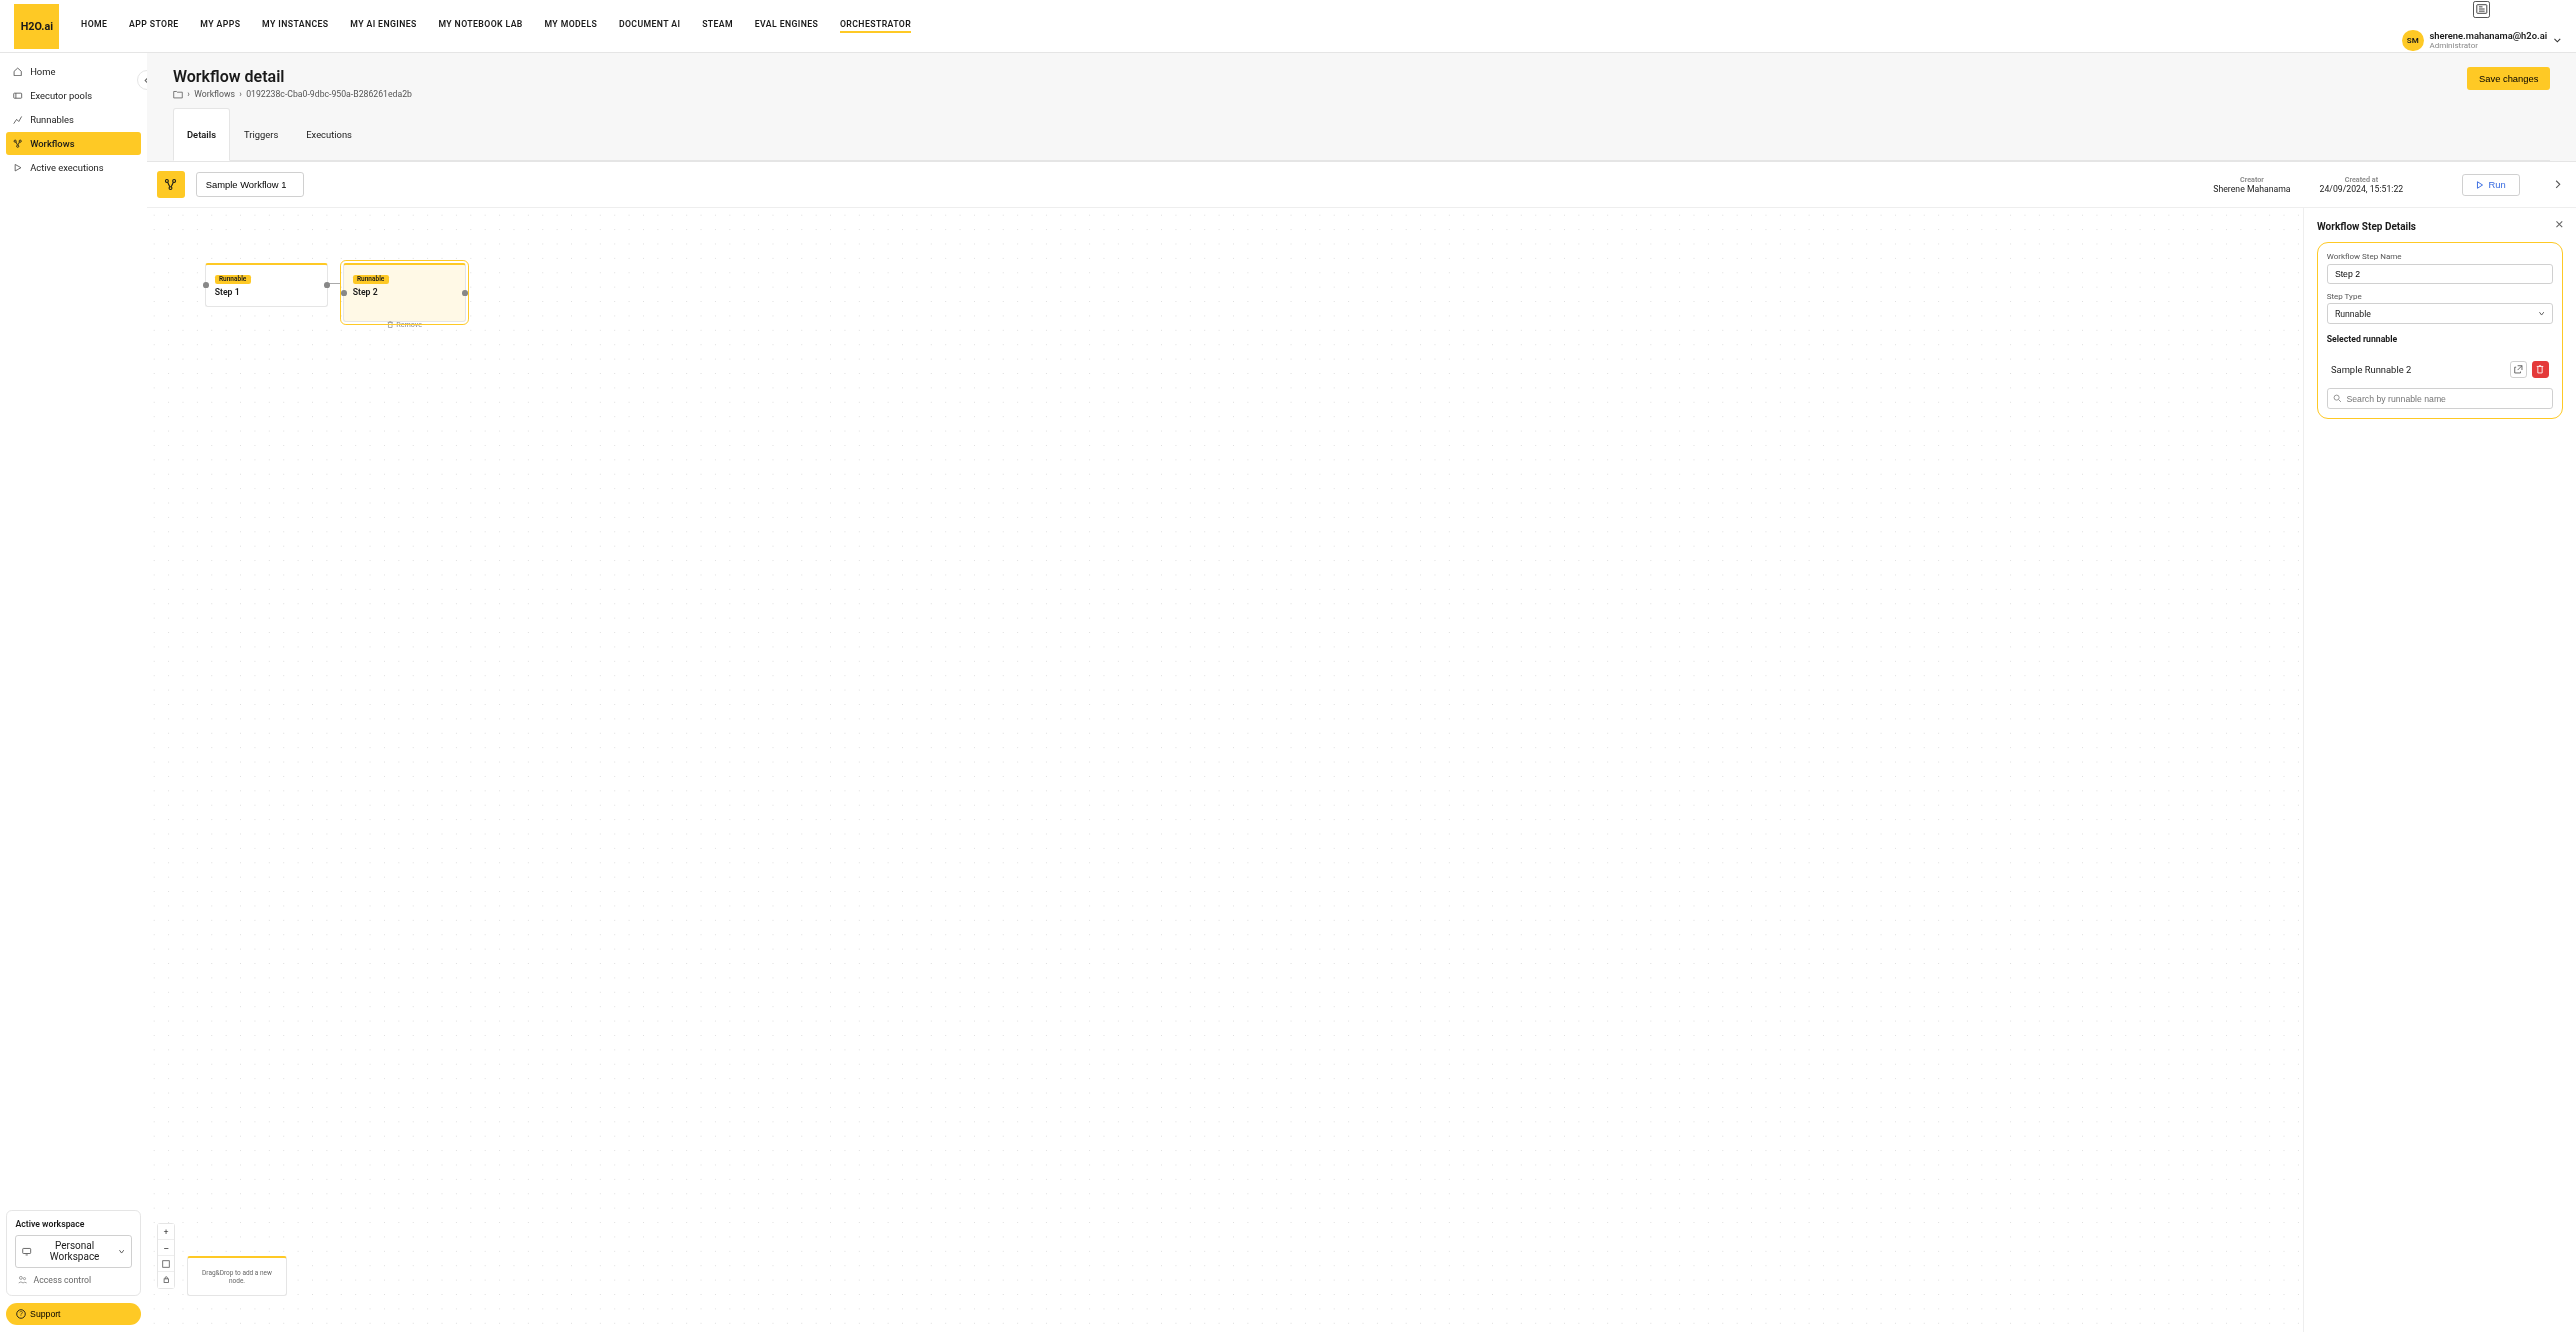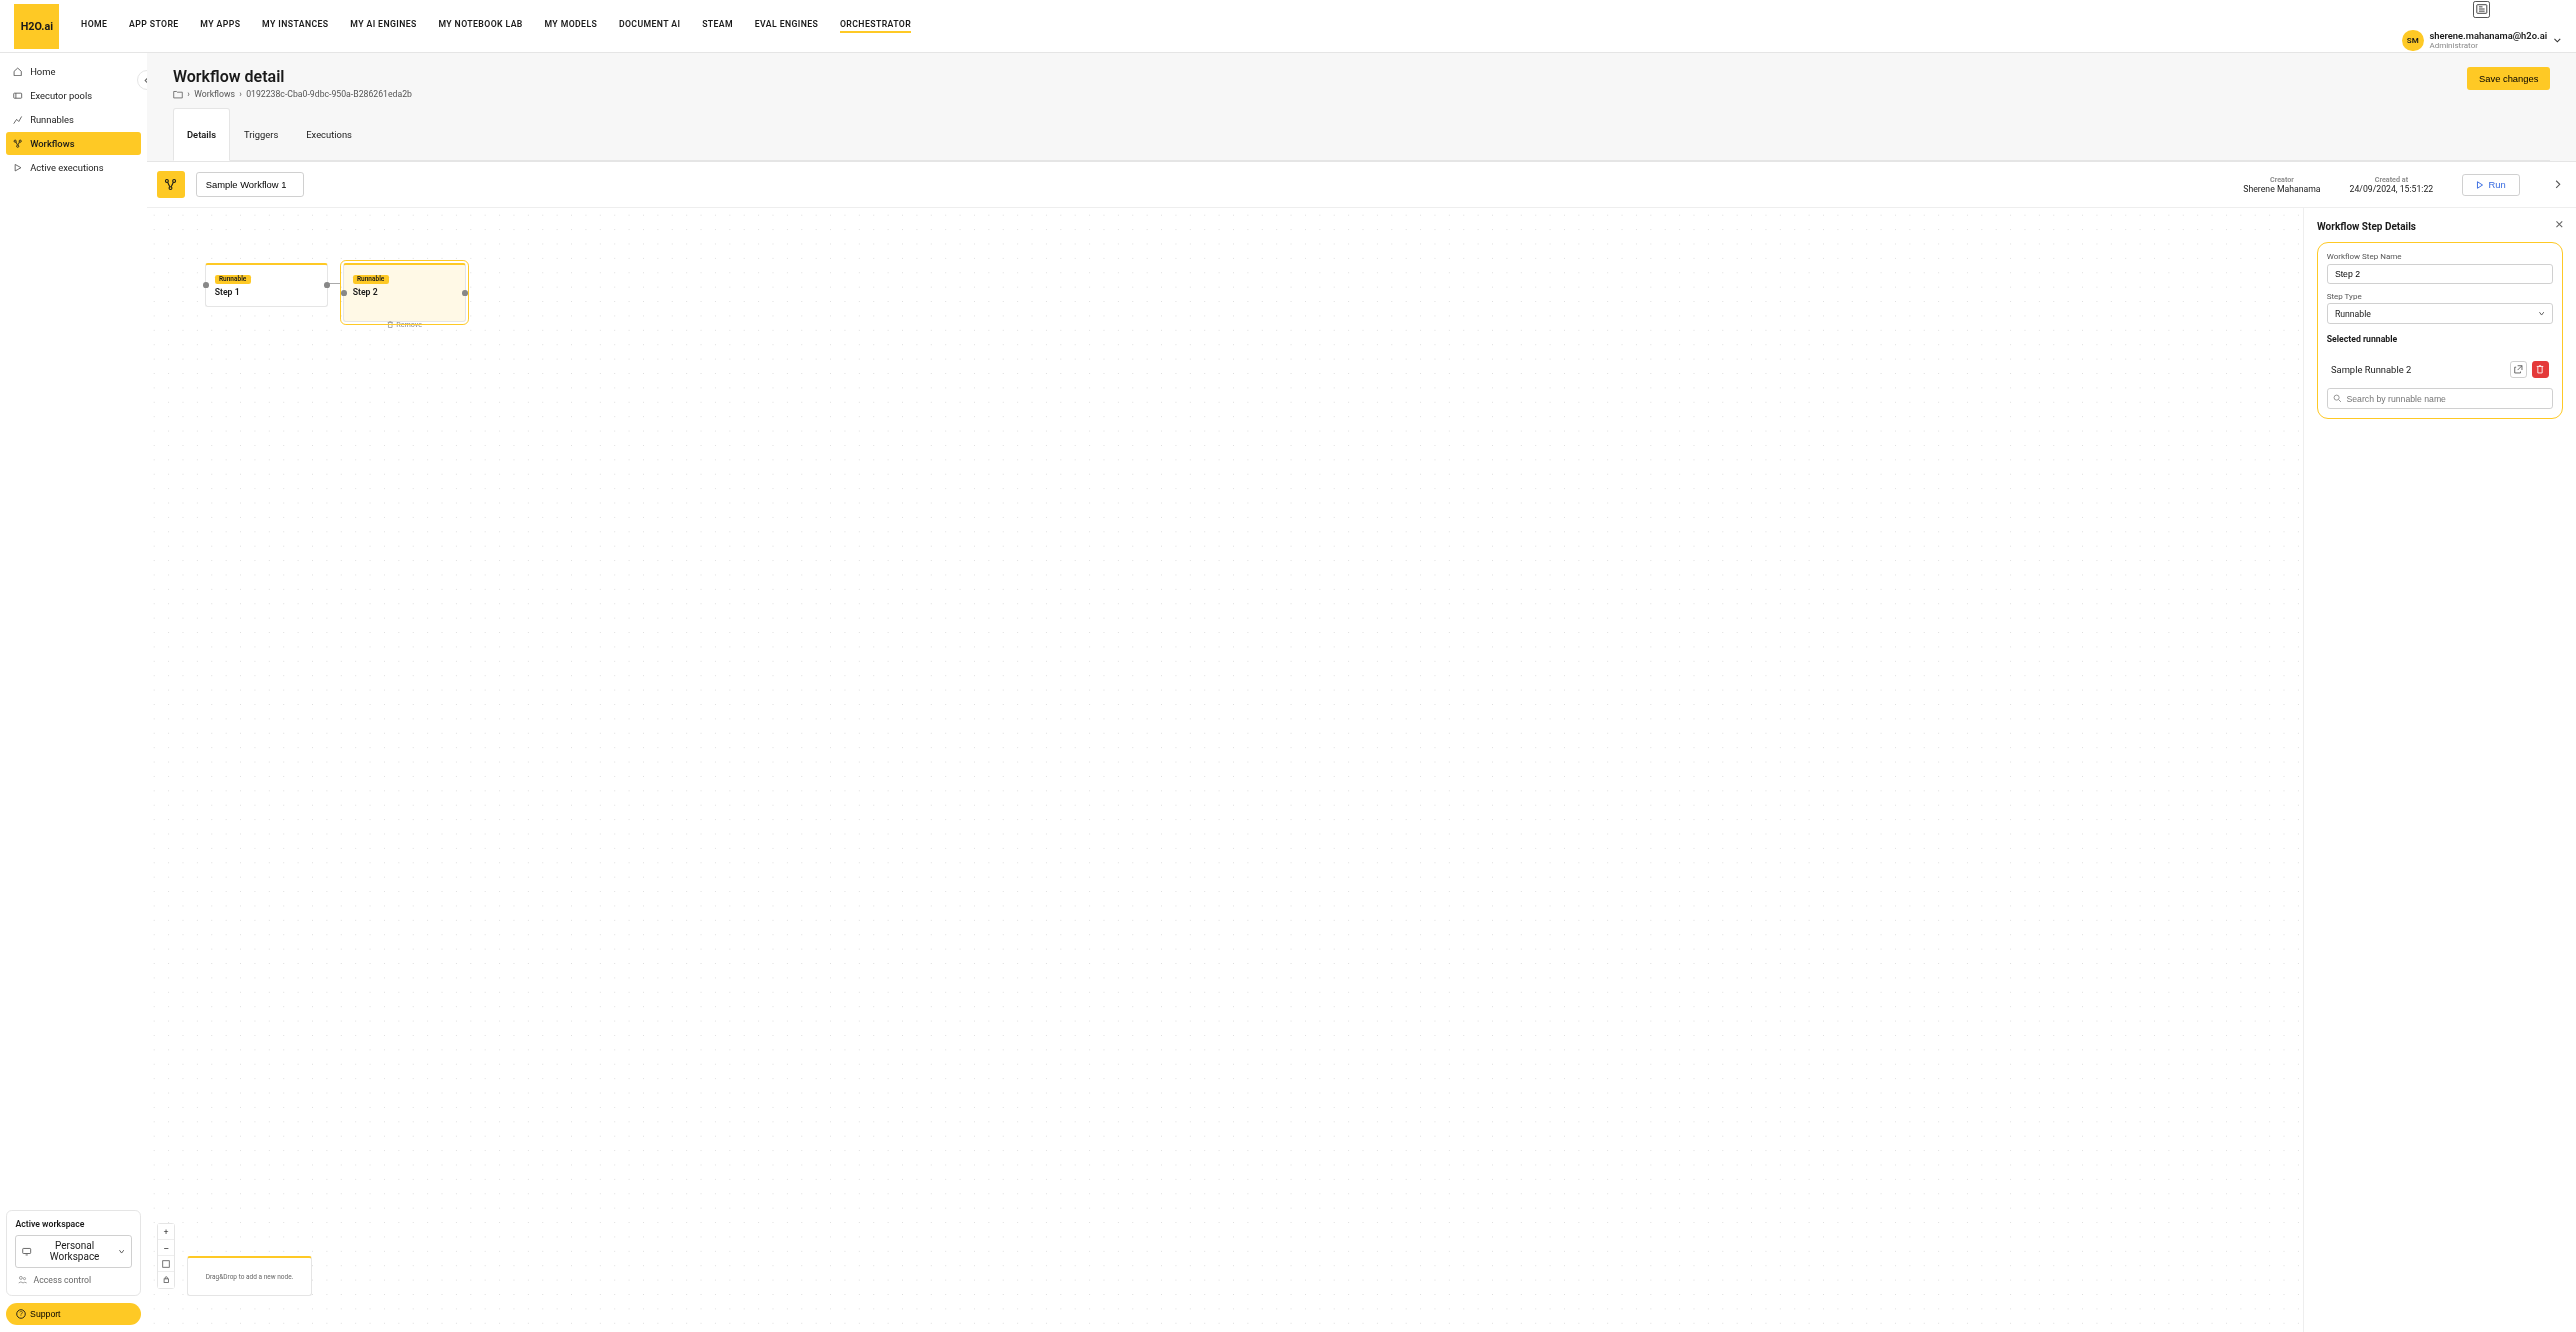--- a/index.html
+++ b/index.html
@@ -48,21 +48,21 @@
 
 
 .canvas-wrap { flex: 1; display: flex; background: #fff; border-top: 0.7px solid #e5e5e5; position: relative; }
 .canvas-toolbar { display: flex; align-items: center; gap: 11.6px; padding: 8.7px 10px; border-bottom: 0.7px solid #eee; background: #fff; }
 .flow-icon-btn { width: 27.5px; height: 27.5px; background: #fec925; border-radius: 2.9px; display: flex; align-items: center; justify-content: center; }
 .wf-name-input { border: 0.7px solid #d0d0d0; border-radius: 2.9px; padding: 5.8px 8.7px; font-size: 9.4px; width: 108px; }
 .toolbar-meta { margin-left: auto; display: flex; align-items: center; gap: 29px; }
 .meta-item { display: flex; flex-direction: column; text-align: center; }
 .meta-label { font-size: 7.2px; color: #888; font-weight: 600; }
 .meta-value { font-size: 8.7px; }
-.run-btn { display: flex; align-items: center; gap: 4.3px; border: 0.7px solid #d0d0d0; border-radius: 2.9px; padding: 4.3px 13px; font-size: 9.4px; background: #fff; color: #3569e0; cursor: pointer; }
+.run-btn { display: flex; align-items: center; gap: 4.3px; border: 0.7px solid #d0d0d0; border-radius: 2.9px; padding: 4.3px 13px; font-size: 9.4px; background: #fff; color: #3569e0; cursor: pointer; margin-left: 30px; }
 .chevron-right-btn { width: 17.3px; height: 17.3px; display: flex; align-items: center; justify-content: center; cursor: pointer; }
 
 .canvas-body { flex: 1; display: flex; position: relative; }
 .canvas { flex: 1; position: relative; overflow: hidden; background-image: radial-gradient(#ddd 0.7px, transparent 0.7px); background-size: 14.4px 14.4px; }
 
 
 .node { position: absolute; background: #fff; border: 0.7px solid #e5e5e5; border-top: 2.9px solid #fec925; border-radius: 2.9px; width: 123px; padding: 7.2px 8.7px 8.7px 8.7px; }
 .node.selected { outline: 1.4px solid #fec925; outline-offset: 2.9px; background: #fff9e6; }
 .node .handle-left, .node .handle-right { position: absolute; top: 50%; width: 5.8px; height: 5.8px; background: #888; border-radius: 50%; transform: translateY(-50%); }
 .node .handle-left { left: -2.9px; }
@@ -71,21 +71,21 @@
 .node-title { font-size: 8.7px; font-weight: 600; }
 .node-remove { display: flex; align-items: center; justify-content: center; gap: 2.9px; font-size: 7.2px; color: #888; margin-top: 23px; }
 .node-edge { position: absolute; height: 0.7px; background: #aaa; }
 
 
 .zoom-ctrls { position: absolute; left: 10px; bottom: 43px; display: flex; flex-direction: column; border: 0.7px solid #e5e5e5; border-radius: 2.9px; background: #fff; }
 .zoom-ctrls button { width: 16px; height: 16px; border: none; background: #fff; border-bottom: 0.7px solid #eee; font-size: 8.7px; display: flex; align-items: center; justify-content: center; cursor: pointer; }
 .zoom-ctrls button:last-child { border-bottom: none; }
 
 
-.drag-hint { position: absolute; left: 40px; bottom: 36px; width: 125px; height: 40px; border: 0.7px solid #e5e5e5; border-top: 2.9px solid #fec925; border-radius: 2.9px; background: #fff; display: flex; align-items: center; justify-content: center; font-size: 6.5px; color: #666; padding: 5.8px; text-align: center; }
+.drag-hint { position: absolute; left: 40px; bottom: 36px; width: 100px; height: 40px; border: 0.7px solid #e5e5e5; border-top: 2.9px solid #fec925; border-radius: 2.9px; background: #fff; display: flex; align-items: center; justify-content: center; font-size: 6.5px; color: #666; padding: 5.8px; text-align: center; }
 
 
 .details-panel { width: 273px; background: #fff; border-left: 0.7px solid #eee; padding: 13px; position: relative; }
 .panel-close { position: absolute; right: 10px; top: 10px; width: 13px; height: 13px; display: flex; align-items: center; justify-content: center; cursor: pointer; color: #666; }
 .panel-title { font-size: 10px; font-weight: 700; margin-bottom: 10px; }
 .panel-box { border: 1.4px solid #fec925; border-radius: 11px; padding: 8.7px; }
 .field-label { font-size: 8px; color: #555; margin-bottom: 2.9px; }
 .field-input { width: 100%; border: 0.7px solid #d0d0d0; border-radius: 2.9px; padding: 4.3px 7.2px; font-size: 8.7px; margin-bottom: 7.2px; }
 .field-select { display: flex; justify-content: space-between; align-items: center; width: 100%; border: 0.7px solid #d0d0d0; border-radius: 2.9px; padding: 4.3px 7.2px; font-size: 8.7px; margin-bottom: 10px; }
 .section-label { font-size: 8.7px; font-weight: 700; margin-bottom: 7.2px; }

